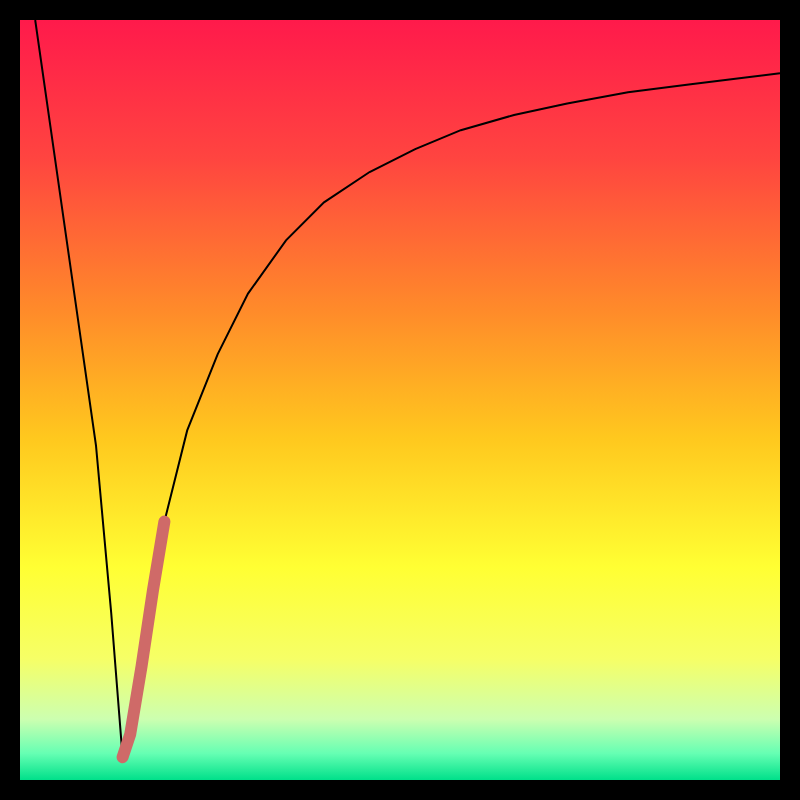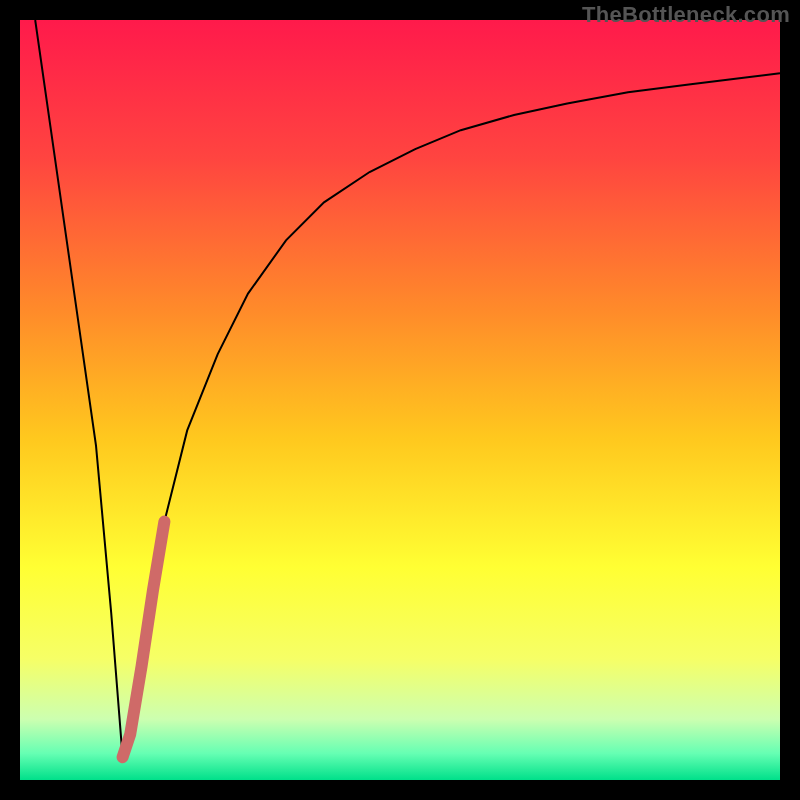--- a/index.html
+++ b/index.html
@@ -33,21 +33,20 @@
     top: 20px;
     width: 760px;
     height: 760px;
   }
   svg { display: block; }
 </style>
 </head>
 <body>
 
 <div class="frame">
-  <div class="watermark">TheBottleneck.com</div>
 
   <div class="plot">
     <svg id="chart-svg" width="760" height="760" viewBox="0 0 760 760">
       <defs>
         <linearGradient id="bg-grad" x1="0" y1="0" x2="0" y2="1">
             <stop offset="0%" stop-color="#ff1a4b"></stop>
             <stop offset="18%" stop-color="#ff4440"></stop>
             <stop offset="38%" stop-color="#ff8a2a"></stop>
             <stop offset="55.00000000000001%" stop-color="#ffc81e"></stop>
             <stop offset="72%" stop-color="#ffff33"></stop>

